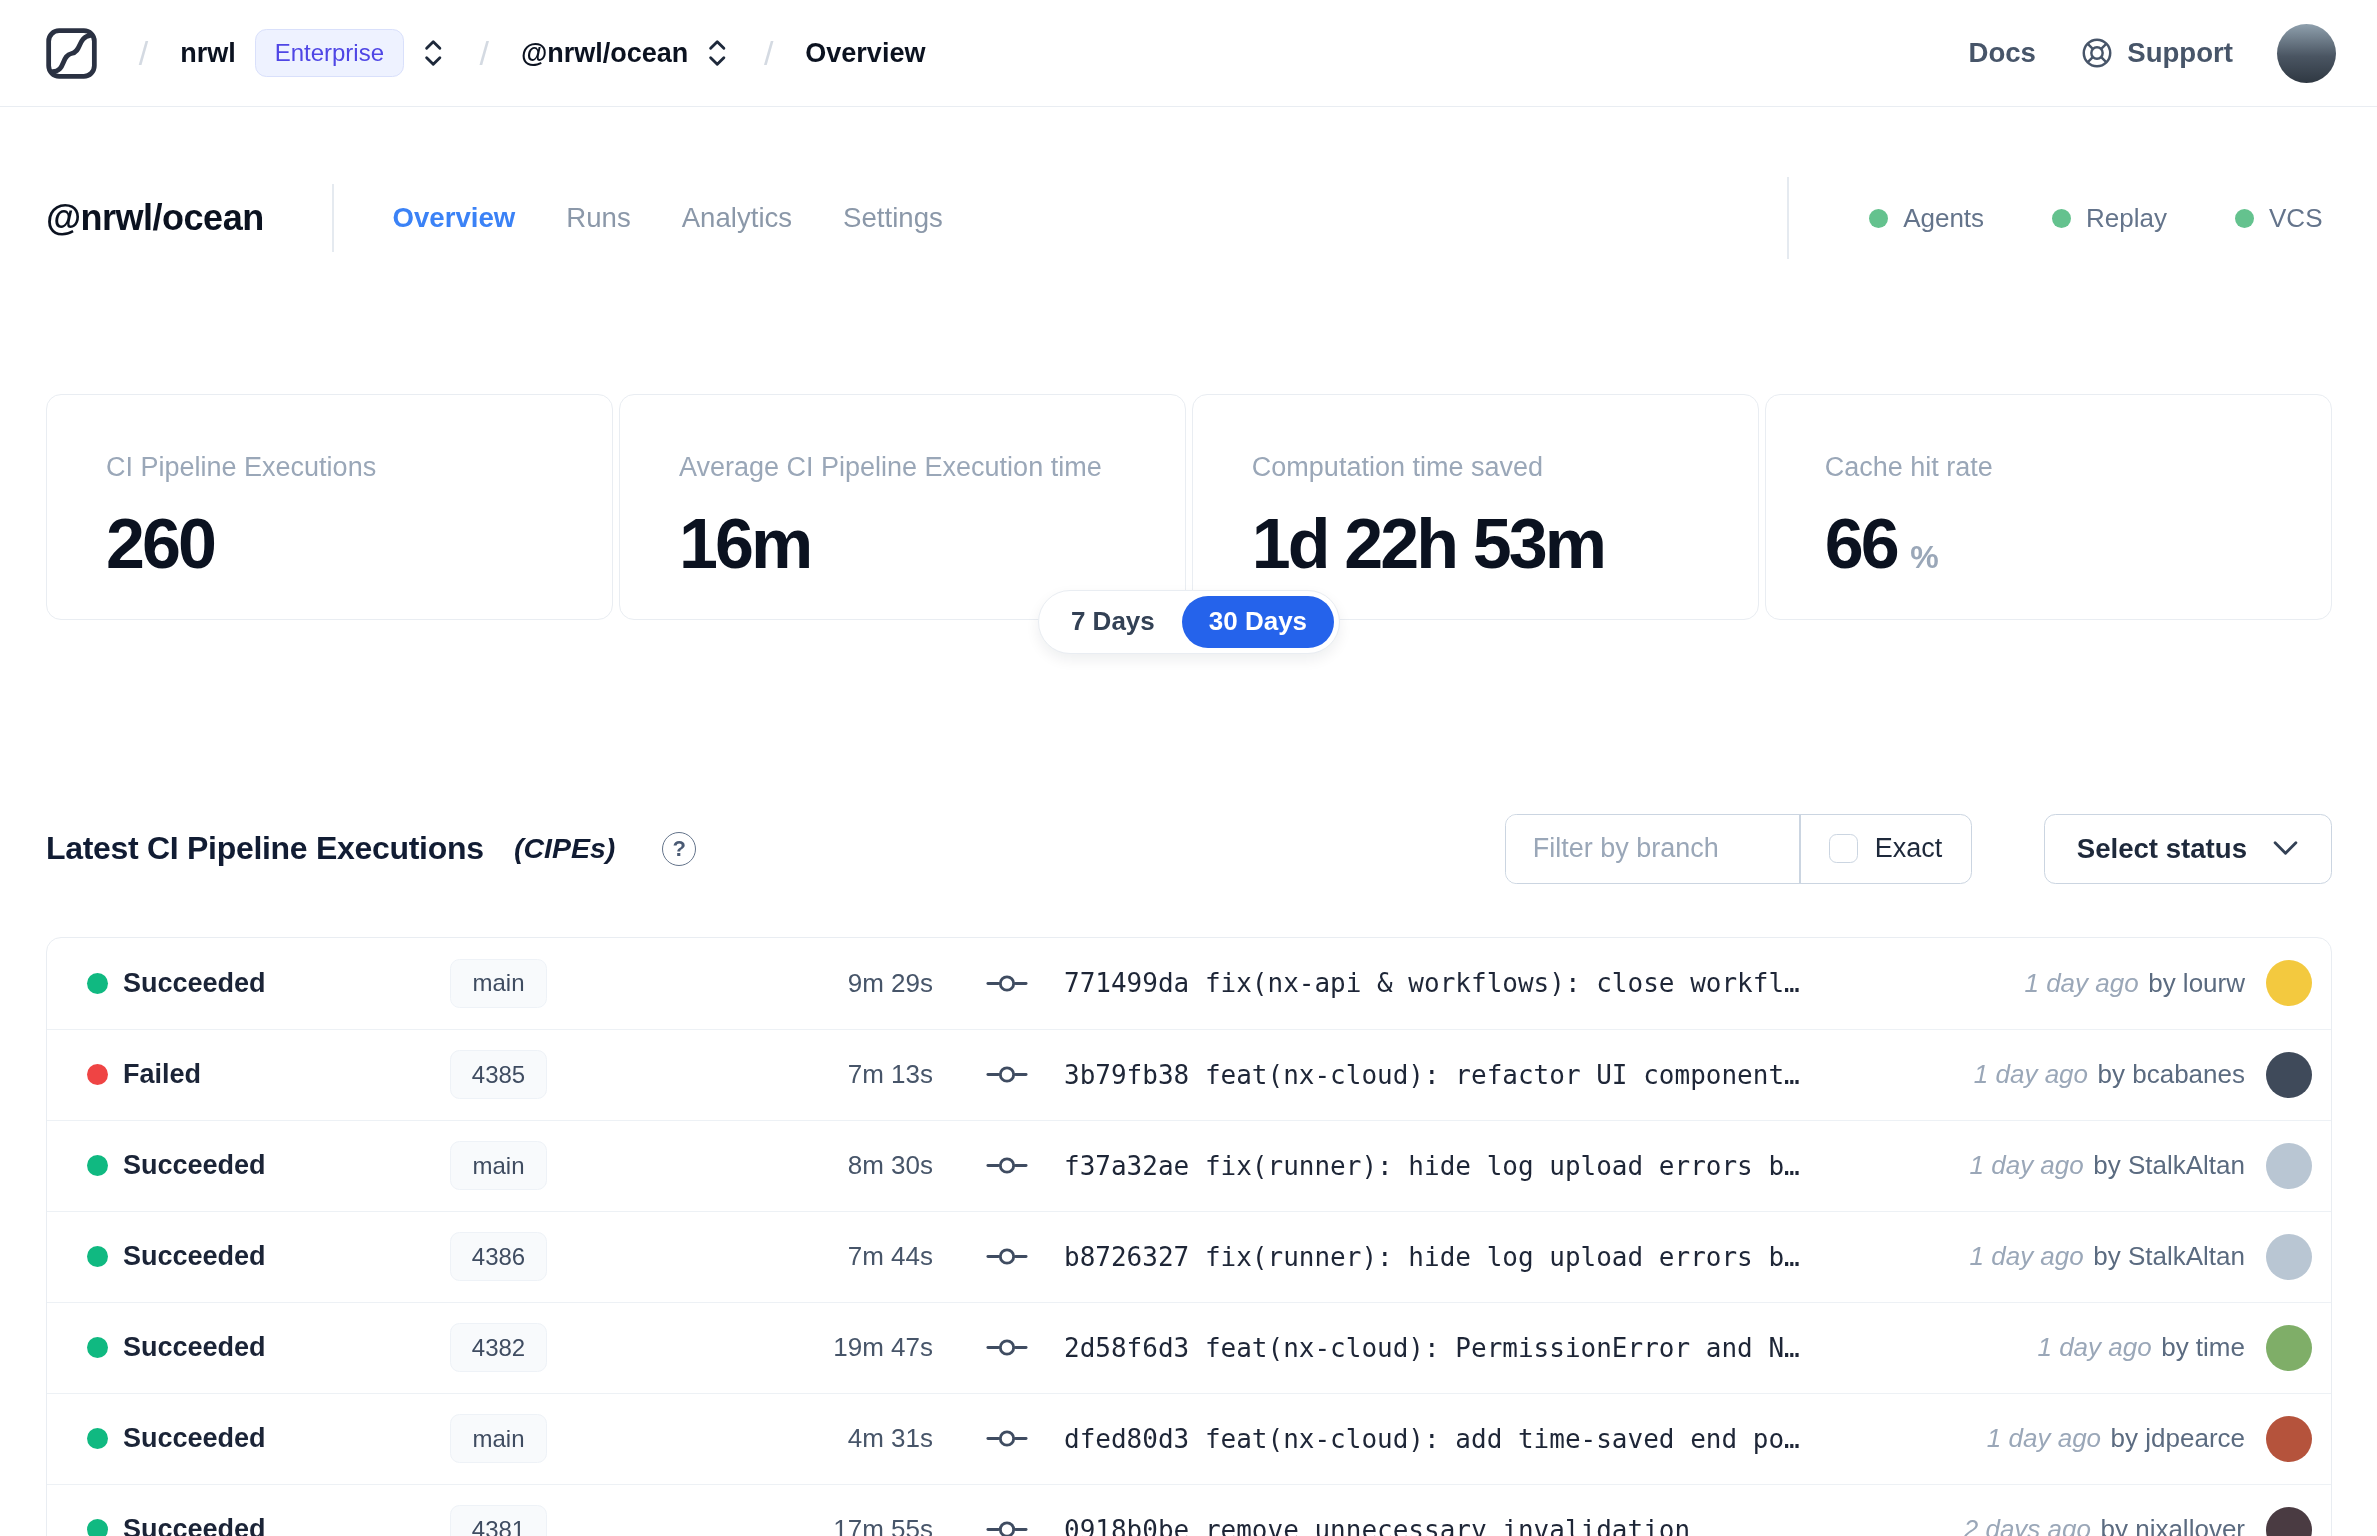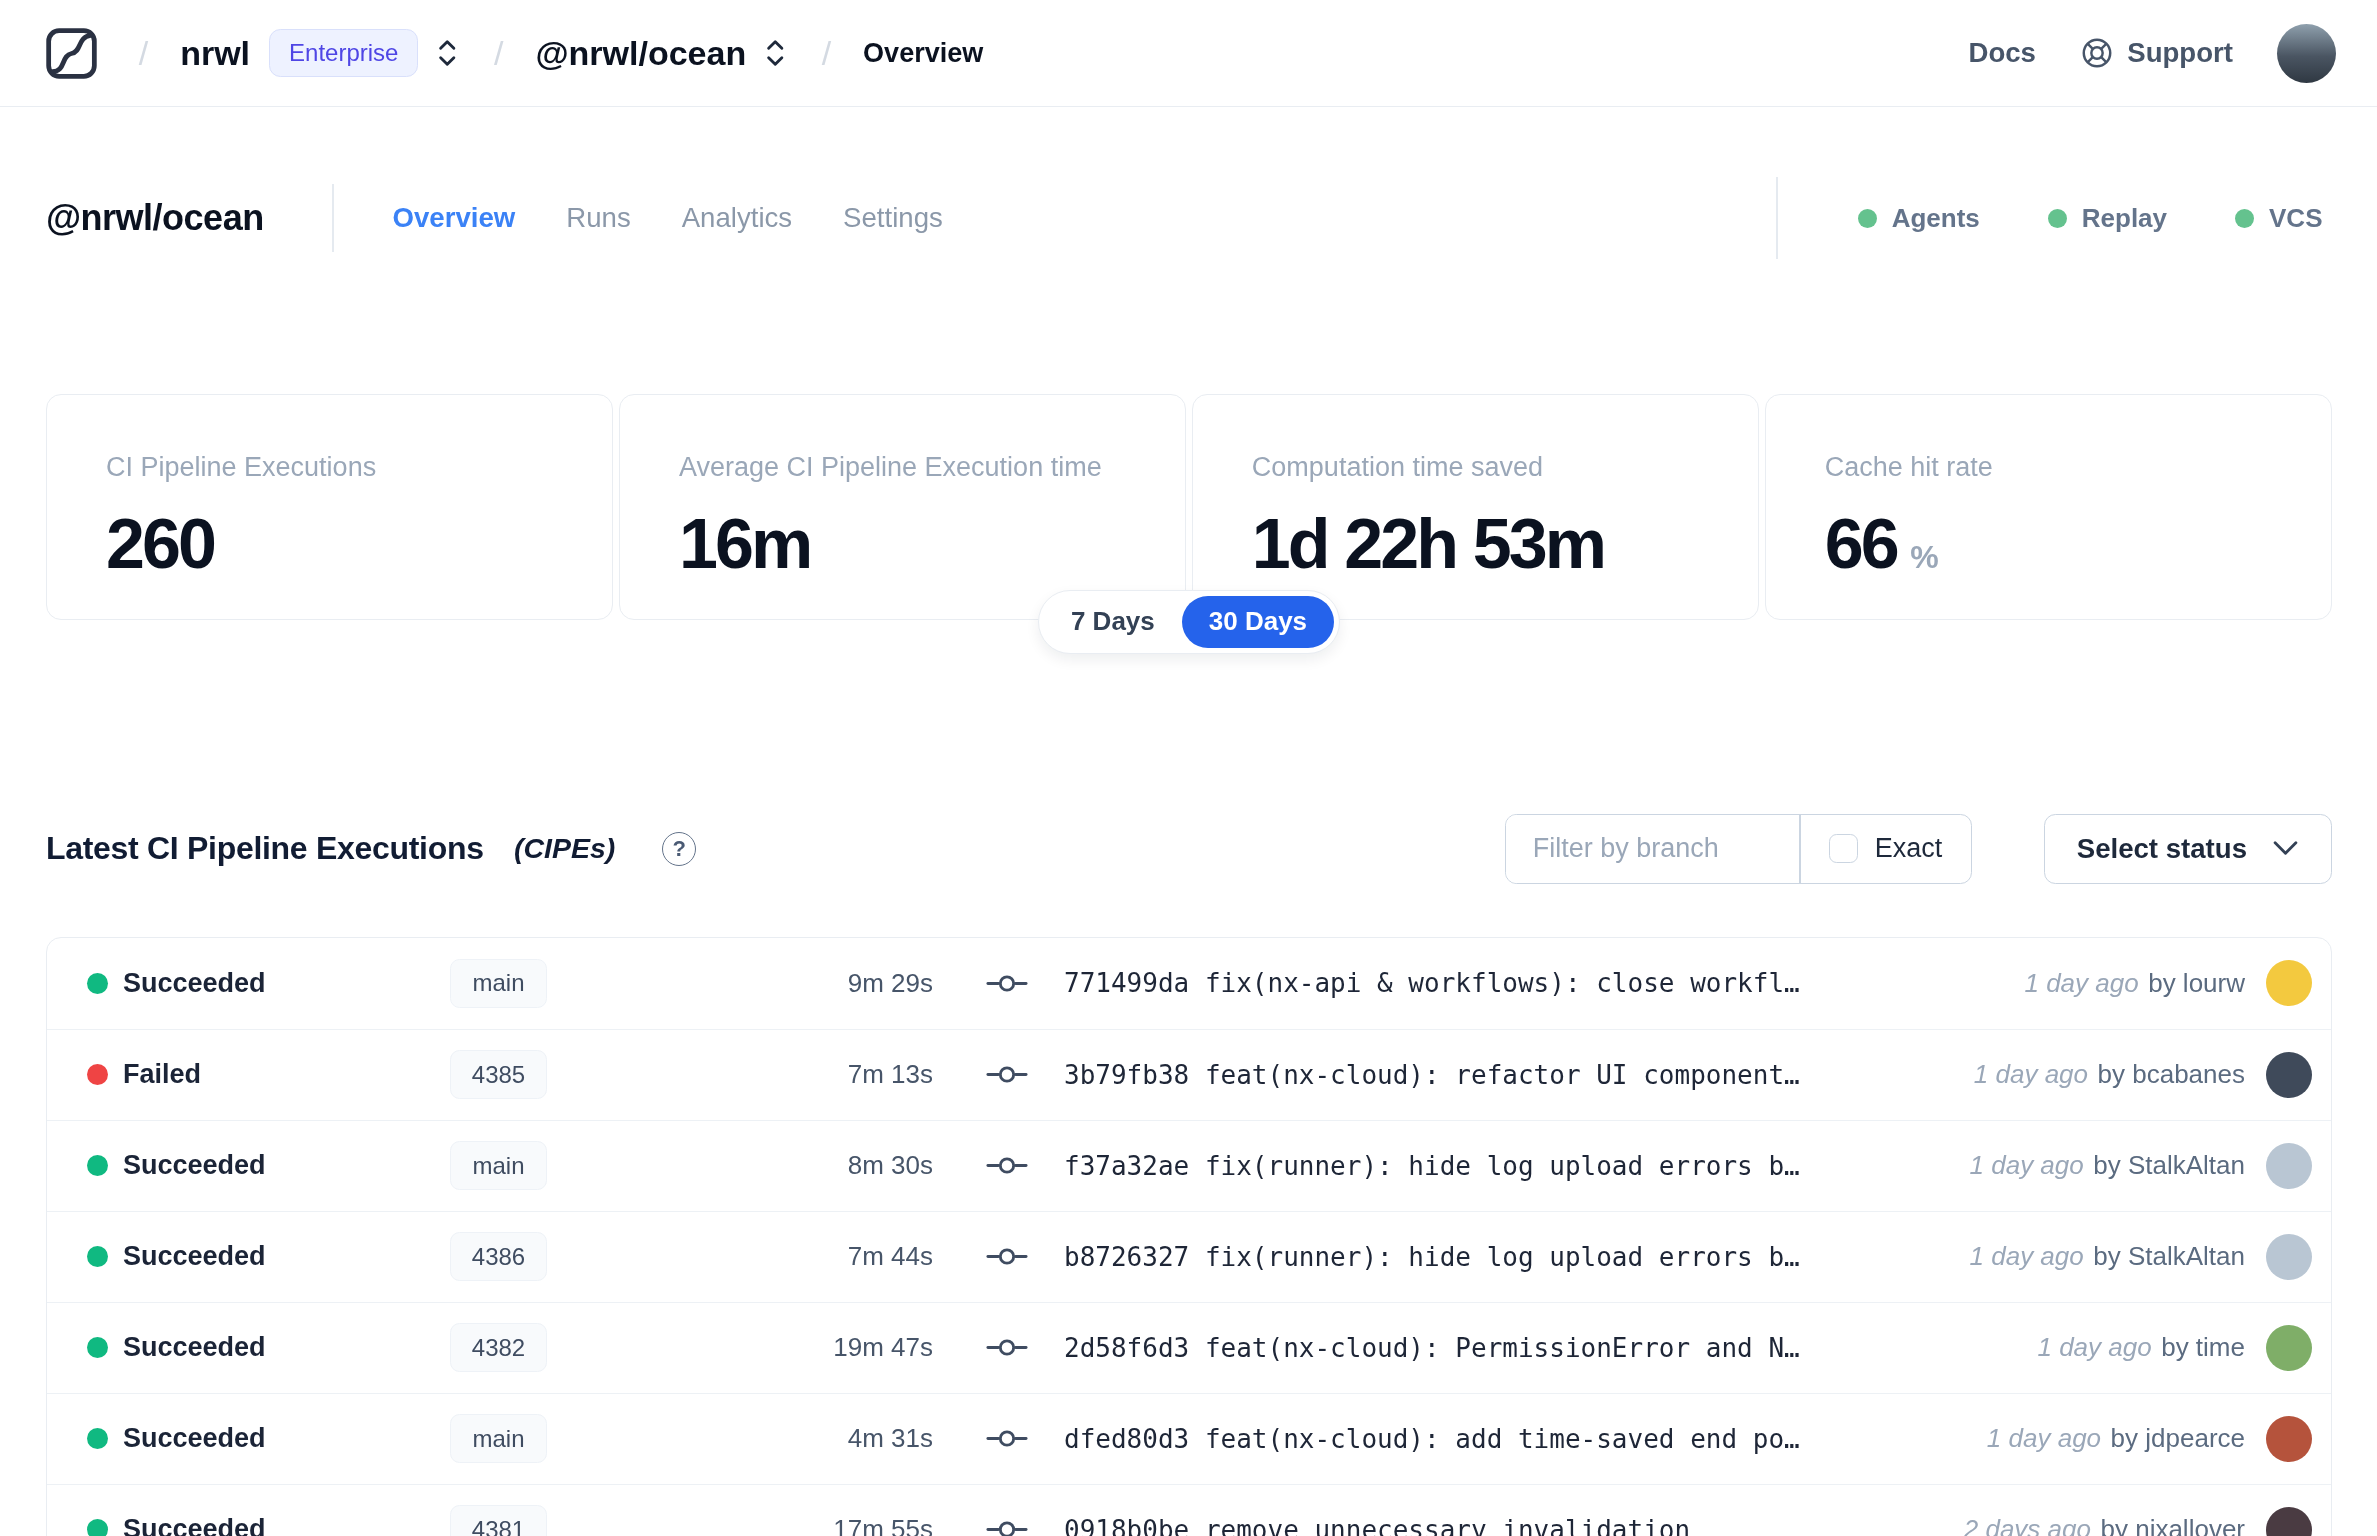--- a/index.html
+++ b/index.html
@@ -5,21 +5,21 @@
   * { margin:0; padding:0; box-sizing:border-box; }
   html,body { width:2378px; height:1537px; overflow:hidden; background:#ffffff;
     font-family:"Liberation Sans", sans-serif; color:#0f172a; }
 
   
   .navbar { height:107px; display:flex; align-items:center; padding:0 42px;
     border-bottom:1.9px solid #e9edf2; background:#fff; }
   .nav-left { display:flex; align-items:center; }
   .logo { display:flex; margin-right:5.7px; cursor:pointer; }
   .sep { color:#d4dae2; font-size:34px; font-weight:300; margin:0 32px; }
-  .crumb-strong { font-size:34px; font-weight:700; color:#0b1220; cursor:pointer; }
+  .crumb-strong { font-size:27px; font-weight:700; color:#0b1220; cursor:pointer; }
   .ent-badge { margin-left:19px; padding:8.6px 19px; background:#eef2ff;
     border:1.9px solid #d9e0fb; border-radius:11.4px; color:#4f46e5;
     font-size:24px; font-weight:500; }
   .chevrons { display:flex; margin-left:15px; cursor:pointer; }
   .crumb-page { font-size:27px; font-weight:600; color:#0b1220; }
   .nav-right { margin-left:auto; display:flex; align-items:center; gap:44px; }
   .nav-link { display:flex; align-items:center; gap:13.3px; font-size:27.6px;
     font-weight:600; color:#475569; cursor:pointer; text-decoration:none; }
   .avatar-top { width:59px; height:59px; border-radius:50%;
     background:linear-gradient(180deg,#8fa0ad 0%,#4a5562 55%,#2f3842 100%); cursor:pointer; }
@@ -159,21 +159,21 @@
   <h1 class="ws-title">@nrwl/ocean</h1>
   <span class="vdiv"></span>
   <nav class="tabs">
       <span class="tab active">Overview</span>
       <span class="tab">Runs</span>
       <span class="tab">Analytics</span>
       <span class="tab">Settings</span>
     </nav>
   <div class="ws-right">
     <span class="vdiv2"></span>
-    <div id="services" style="display:flex;align-items:center;font-weight:bold;">
+    <div id="services" style="display:flex;align-items:center;">
         <span class="svc">
           <span class="svc-dot"></span>
           <span class="svc-label">Agents</span>
         </span>
         <span class="svc">
           <span class="svc-dot"></span>
           <span class="svc-label">Replay</span>
         </span>
         <span class="svc">
           <span class="svc-dot"></span>

